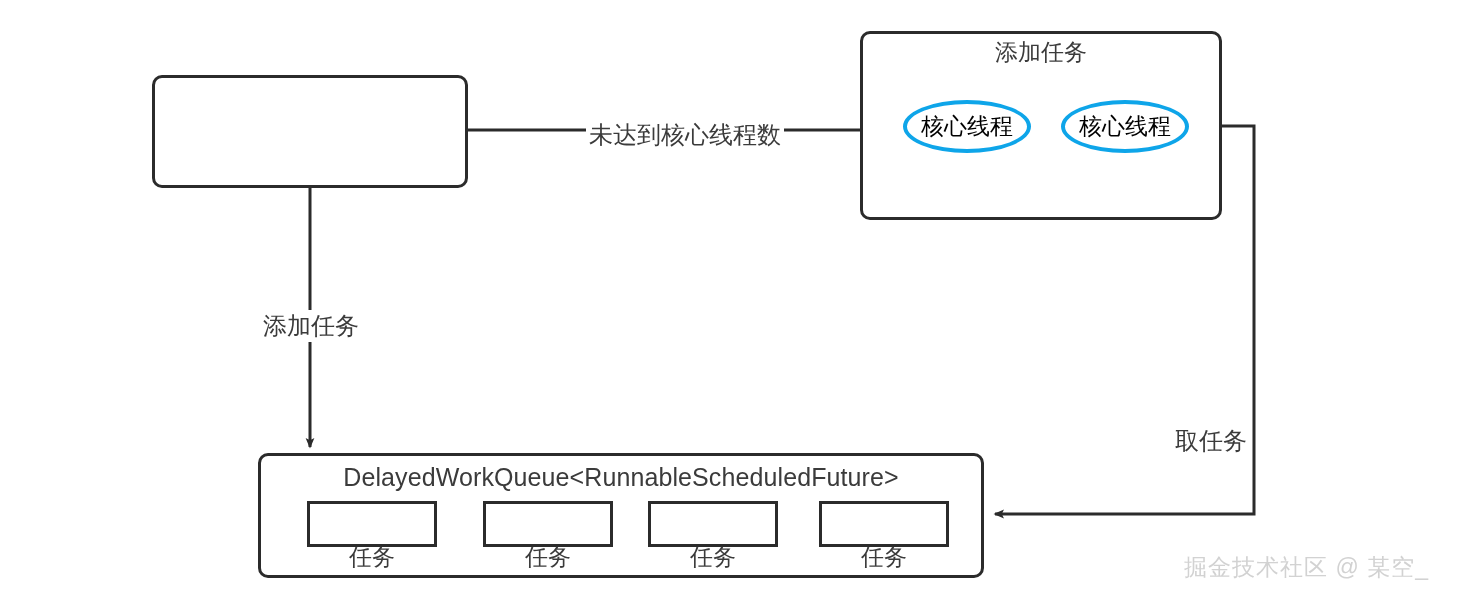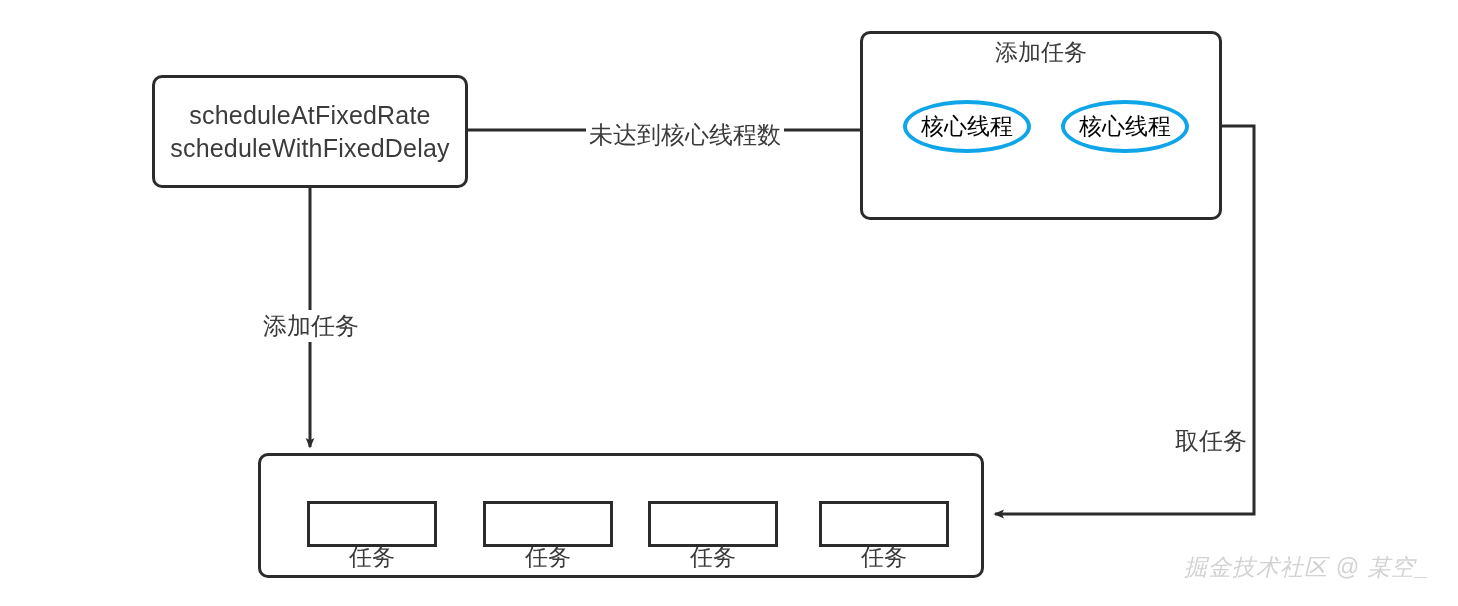--- a/index.html
+++ b/index.html
@@ -118,48 +118,47 @@
     <g>
       <line x1="310" y1="188" x2="310" y2="447" stroke="#2b2b2b" stroke-width="3" marker-end="url(#arrow-down)"></line>
     </g>
 
     <g>
       <path d="M1222,126 L1254,126 L1254,514 L995,514" fill="none" stroke="#2b2b2b" stroke-width="3" stroke-linejoin="miter" marker-end="url(#arrow-left)"></path>
     </g>
   </svg>
 
   <div class="node-box" style="left:152px; top:75px; width:316px; height:113px;"></div>
-  <div class="center-text caller-label" style="left:152px; top:75px; width:316px; height:113px;">scheduleAtFixedRate
-scheduleWithFixedDelay</div>
 
   <div class="node-box" style="left:860px; top:31px; width:362px; height:189px;"></div>
   <div class="center-text pool-title" style="left:860px; top:36px; width:362px; height:32px;">添加任务</div>
 
   <div class="ellipse-node" style="left:903px; top:100px; width:128px; height:53px;">
     <span class="thread-label">核心线程</span>
   </div>
   <div class="ellipse-node" style="left:1061px; top:100px; width:128px; height:53px;">
     <span class="thread-label">核心线程</span>
   </div>
 
   <div class="node-box" style="left:258px; top:453px; width:726px; height:125px;"></div>
+  <div class="center-text queue-title" style="left:258px; top:460px; width:726px; height:34px;">DelayedWorkQueue&lt;RunnableScheduledFuture&gt;</div>
 
   <div class="sq-box" style="left:307px; top:501px; width:130px; height:46px;"></div>
   <div class="center-text task-label" style="left:307px; top:501px; width:130px; height:46px;">任务</div>
 
   <div class="sq-box" style="left:483px; top:501px; width:130px; height:46px;"></div>
   <div class="center-text task-label" style="left:483px; top:501px; width:130px; height:46px;">任务</div>
 
   <div class="sq-box" style="left:648px; top:501px; width:130px; height:46px;"></div>
   <div class="center-text task-label" style="left:648px; top:501px; width:130px; height:46px;">任务</div>
 
   <div class="sq-box" style="left:819px; top:501px; width:130px; height:46px;"></div>
   <div class="center-text task-label" style="left:819px; top:501px; width:130px; height:46px;">任务</div>
 
   <div class="edge-label" style="left:586px; top:119px;">未达到核心线程数</div>
 
   <div class="edge-label" style="left:260px; top:310px;">添加任务</div>
 
   <div class="edge-label" style="left:1172px; top:425px;">取任务</div>
 
-  <div class="watermark" style="left:1184px; top:552px;font-style:italic;">掘金技术社区 @ 某空_</div>
+  <div class="watermark" style="left:1184px; top:552px;">掘金技术社区 @ 某空_</div>
 
 </div>
 
 </body></html>

